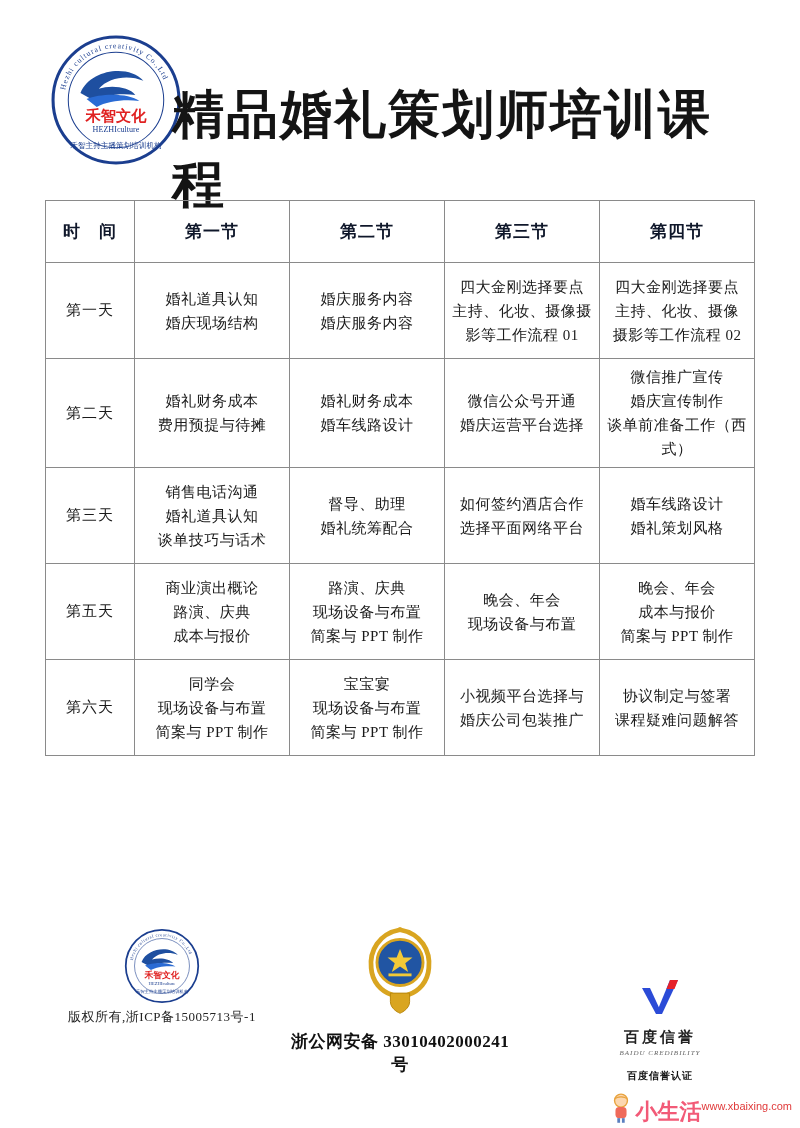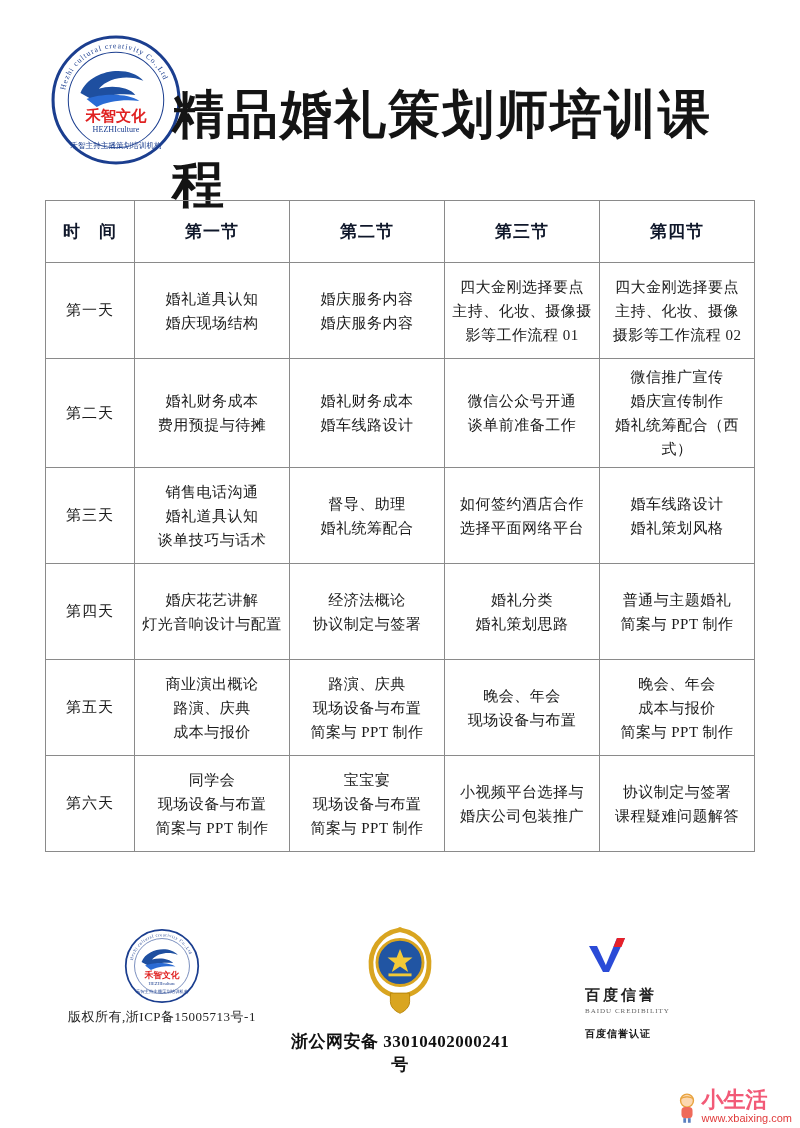--- a/index.html
+++ b/index.html
@@ -22,29 +22,29 @@
   .course-table tbody tr{height:96px;}
   .course-table tbody td{font-size:15px;color:#1a1a1a;}
   .day-cell{font-size:16px;letter-spacing:1px;}
   .line{line-height:24px;letter-spacing:0.5px;}
 
   
   .footer-left{position:absolute;left:62px;top:928px;width:200px;text-align:center;}
   .footer-left .caption{font-size:13px;color:#222;letter-spacing:0.5px;}
   .footer-center{position:absolute;left:285px;top:924px;width:230px;text-align:center;}
   .footer-center .caption{margin-top:6px;font-size:17px;font-weight:bold;color:#111;letter-spacing:0.5px;}
-  .footer-right{position:absolute;left:585px;top:938px;width:150px;}
+  .footer-right{position:absolute;left:585px;top:980px;width:150px;text-align:center;}
   .baidu-name{font-size:15px;font-weight:bold;color:#222;letter-spacing:3px;margin-top:4px;}
-  .baidu-en{font-size:7px;color:#666;letter-spacing:1px;margin-top:2px;}
+  .baidu-en{font-size:7px;color:#666;letter-spacing:1px;margin-top:2px;font-style:italic;}
   .footer-right .caption{margin-top:12px;font-size:10px;font-weight:bold;color:#111;letter-spacing:1px;}
 
   
   .watermark{position:absolute;right:8px;bottom:4px;display:flex;align-items:flex-end;gap:3px;
              text-decoration:none;cursor:pointer;}
-  .wm-textcol{display:flex;flex-direction:column;align-items:flex-start;line-height:1.1;}
+  .wm-textcol{display:flex;flex-direction:row;align-items:flex-start;line-height:1.1;}
   .wm-name{font-size:22px;font-weight:bold;color:#f25a77;font-family:"Liberation Sans",sans-serif;}
   .wm-url{font-size:11px;color:#e03a3a;font-family:"Liberation Sans",sans-serif;text-align:center;}
 </style>
 </head>
 <body>
 
 <div class="page">
 
   <div class="logo-box">
     <svg viewBox="0 0 130 130" width="132" height="132">
@@ -109,65 +109,46 @@
           <td>
             <div class="line">婚礼财务成本</div>
             <div class="line">费用预提与待摊</div>
           </td>
           <td>
             <div class="line">婚礼财务成本</div>
             <div class="line">婚车线路设计</div>
           </td>
           <td>
             <div class="line">微信公众号开通</div>
-            <div class="line">谈单前准备工作</div>
+            <div class="line">婚庆运营平台选择</div>
           </td>
           <td>
             <div class="line">微信推广宣传</div>
             <div class="line">婚庆宣传制作</div>
-            <div class="line">婚礼统筹配合（西式）</div>
+            <div class="line">谈单前准备工作（西式）</div>
           </td>
         </tr>
         <tr>
           <td class="day-cell">第三天</td>
           <td>
             <div class="line">销售电话沟通</div>
             <div class="line">婚礼道具认知</div>
             <div class="line">谈单技巧与话术</div>
           </td>
           <td>
             <div class="line">督导、助理</div>
             <div class="line">婚礼统筹配合</div>
           </td>
           <td>
             <div class="line">如何签约酒店合作</div>
             <div class="line">选择平面网络平台</div>
           </td>
           <td>
             <div class="line">婚车线路设计</div>
             <div class="line">婚礼策划风格</div>
-          </td>
-        </tr>
-        <tr>
-          <td class="day-cell">第四天</td>
-          <td>
-            <div class="line">婚庆花艺讲解</div>
-            <div class="line">灯光音响设计与配置</div>
-          </td>
-          <td>
-            <div class="line">经济法概论</div>
-            <div class="line">协议制定与签署</div>
-          </td>
-          <td>
-            <div class="line">婚礼分类</div>
-            <div class="line">婚礼策划思路</div>
-          </td>
-          <td>
-            <div class="line">普通与主题婚礼</div>
-            <div class="line">简案与 PPT 制作</div>
           </td>
         </tr>
         <tr>
           <td class="day-cell">第五天</td>
           <td>
             <div class="line">商业演出概论</div>
             <div class="line">路演、庆典</div>
             <div class="line">成本与报价</div>
           </td>
           <td>

